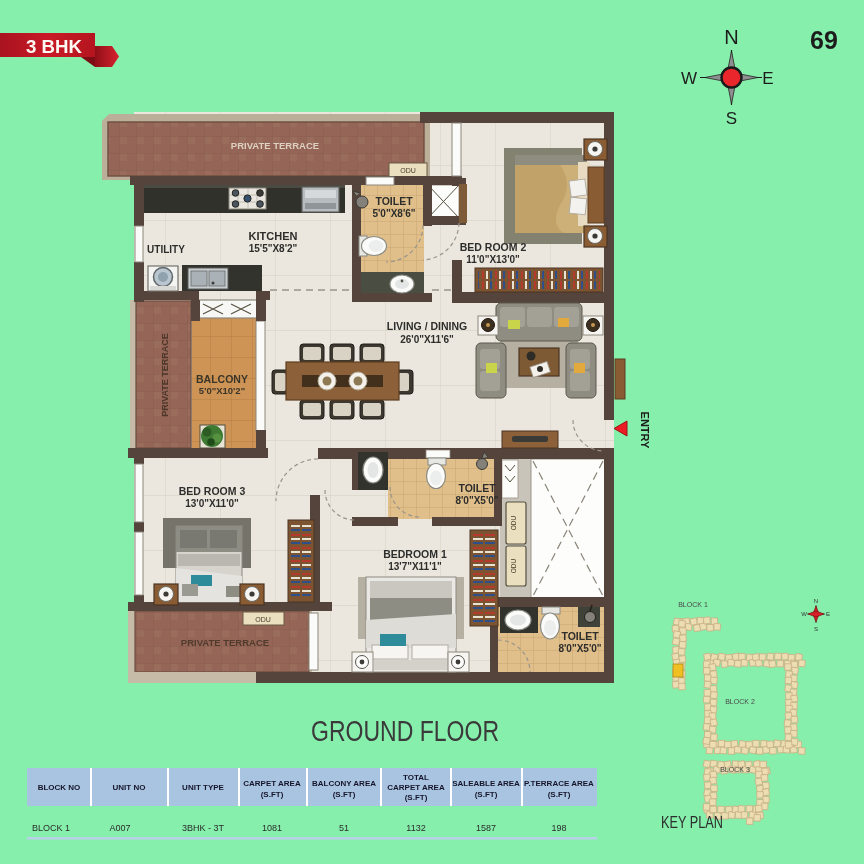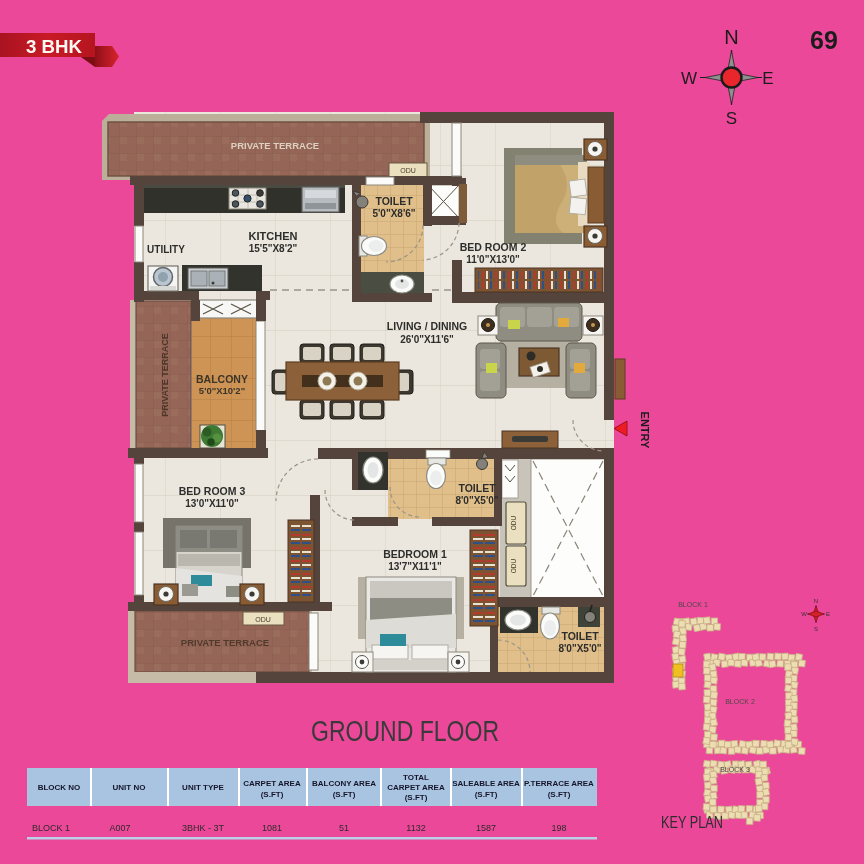--- a/index.html
+++ b/index.html
@@ -1,17 +1,17 @@
 <!DOCTYPE html>
 <html><head>
 <meta charset="utf-8">
 <style>
 html,body{margin:0;padding:0;background:#ffffff;}
 *{font-family:"Liberation Sans",sans-serif;-webkit-font-smoothing:antialiased;}
-#page{position:relative;width:864px;height:864px;background:#ec4899;overflow:hidden;}
+#page{position:relative;width:864px;height:864px;background:#86efac;overflow:hidden;}
 </style>
 </head>
 <body>
 <div id="page">
 <svg width="864" height="864" viewBox="0 0 864 864" xmlns="http://www.w3.org/2000/svg">
 <defs>
 <pattern id="floorTile" width="55" height="55" patternUnits="userSpaceOnUse">
   <rect width="55" height="55" fill="#ebe7de"></rect>
   <path d="M0 0H55M0 0V55" stroke="#dcd6c9" stroke-width="1.3" fill="none"></path>
 </pattern>

